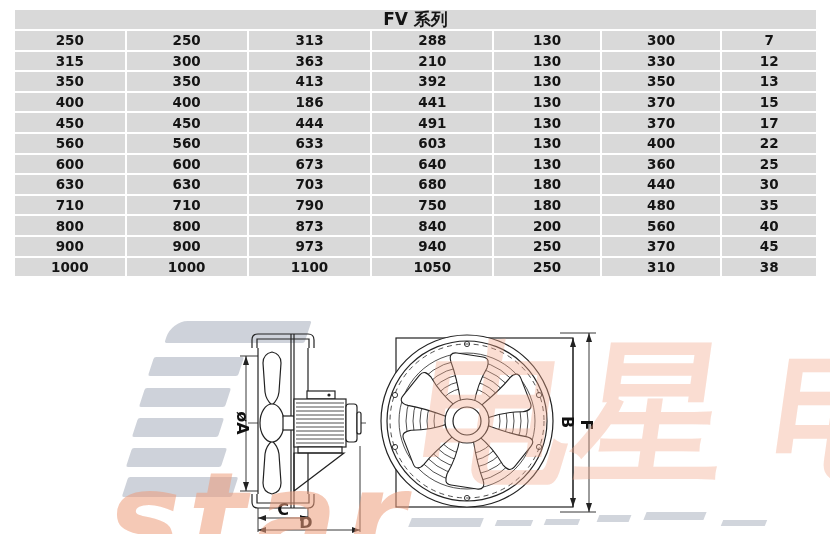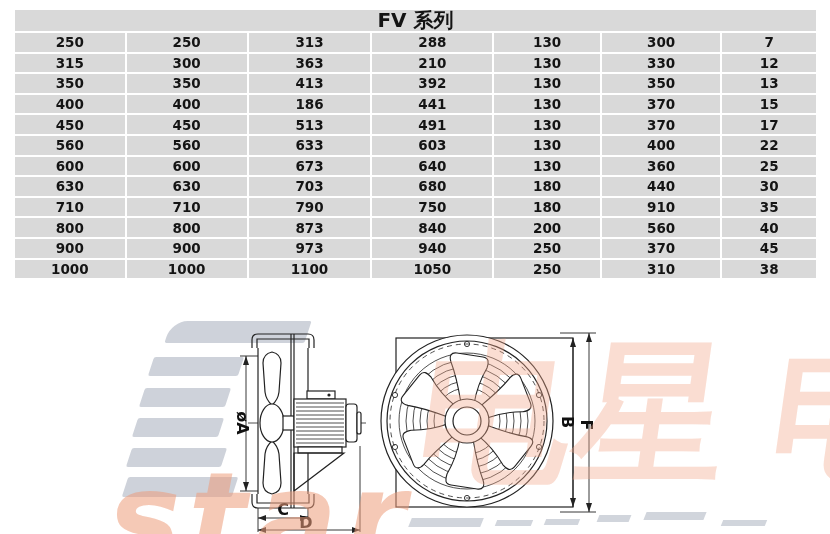--- a/index.html
+++ b/index.html
@@ -12,21 +12,21 @@
   .spec-table{
     position:absolute; left:13px; top:8px; width:805px;
     border-collapse:collapse; table-layout:fixed;
     font-weight:bold; color:#141414; z-index:2;
   }
   .spec-table th,.spec-table td{
     background:#d9d9d9; border:2px solid #ffffff;
     text-align:center; vertical-align:middle;
     padding:0; height:18.6px; font-size:13.5px; line-height:1.05;
   }
-  .spec-table .title-cell{ font-size:20px; height:19px; }
+  .spec-table .title-cell{ font-size:17px; height:19px; }
   .spec-table col:nth-child(1){width:13.9%}
   .spec-table col:nth-child(2){width:15.2%}
   .spec-table col:nth-child(3){width:15.4%}
   .spec-table col:nth-child(4){width:15.2%}
   .spec-table col:nth-child(5){width:13.4%}
   .spec-table col:nth-child(6){width:15.0%}
   .spec-table col:nth-child(7){width:11.9%}
   
   .wm-stripe{
     position:absolute; background:#c6cad3; opacity:.85;
@@ -126,21 +126,21 @@
           <td>400</td>
           <td>186</td>
           <td>441</td>
           <td>130</td>
           <td>370</td>
           <td>15</td>
         </tr>
         <tr>
           <td>450</td>
           <td>450</td>
-          <td>513</td>
+          <td>444</td>
           <td>491</td>
           <td>130</td>
           <td>370</td>
           <td>17</td>
         </tr>
         <tr>
           <td>560</td>
           <td>560</td>
           <td>633</td>
           <td>603</td>
@@ -165,21 +165,21 @@
           <td>180</td>
           <td>440</td>
           <td>30</td>
         </tr>
         <tr>
           <td>710</td>
           <td>710</td>
           <td>790</td>
           <td>750</td>
           <td>180</td>
-          <td>910</td>
+          <td>480</td>
           <td>35</td>
         </tr>
         <tr>
           <td>800</td>
           <td>800</td>
           <td>873</td>
           <td>840</td>
           <td>200</td>
           <td>560</td>
           <td>40</td>

